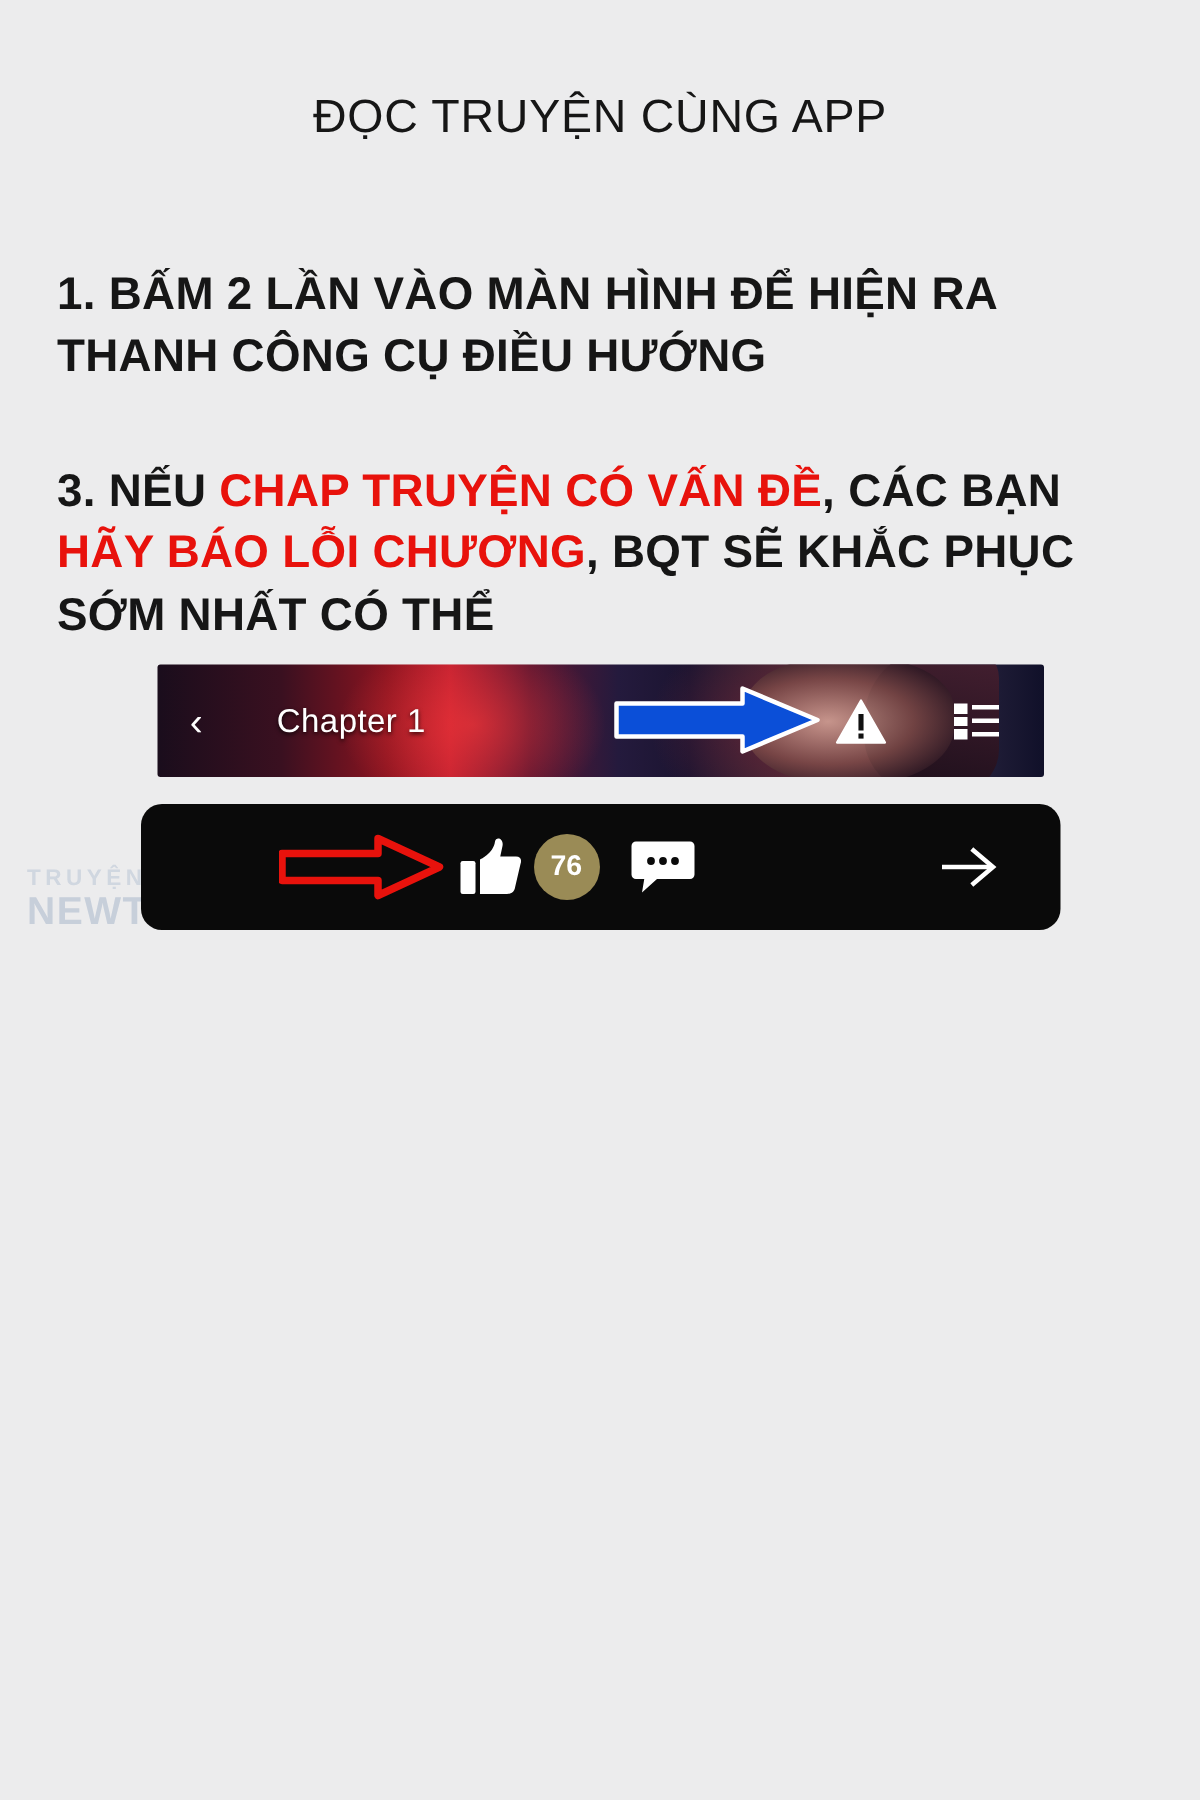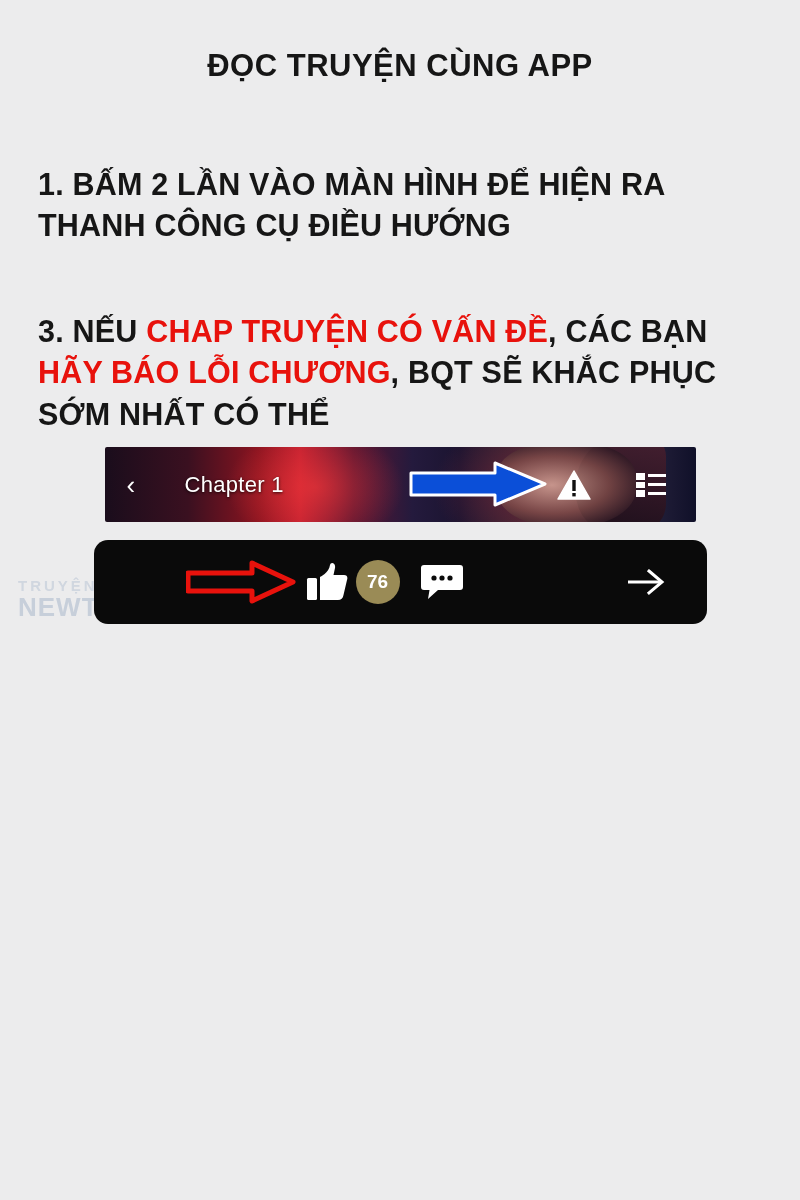--- a/index.html
+++ b/index.html
@@ -14,38 +14,38 @@
   }
   .page {
     width: 800px;
     height: 1200px;
     position: relative;
     padding: 0 38px;
   }
   .title {
     text-align: center;
     font-size: 31px;
-    font-weight: bold;
+    font-weight: normal;
     letter-spacing: 0.5px;
     color: #161616;
-    padding-top: 48px;
+    padding-top: 60px;
     text-transform: uppercase;
   }
   .block {
     font-size: 30.5px;
     font-weight: bold;
     line-height: 1.36;
     color: #161616;
     text-transform: uppercase;
     letter-spacing: 0.2px;
   }
   .red { color: #e8120c; }
   .b1 { margin-top: 80px; }
   .b2 { margin-top: 42px; }
-  .b3 { margin-top: 64px; }
+  .b3 { margin-top: 48px; }
   .b4 { margin-top: 30px; }
   .b5 { margin-top: 44px; }
 
   
   .watermark {
     position: absolute;
     left: 18px;
     top: 578px;
     color: #b9c4d4;
     opacity: 0.72;

